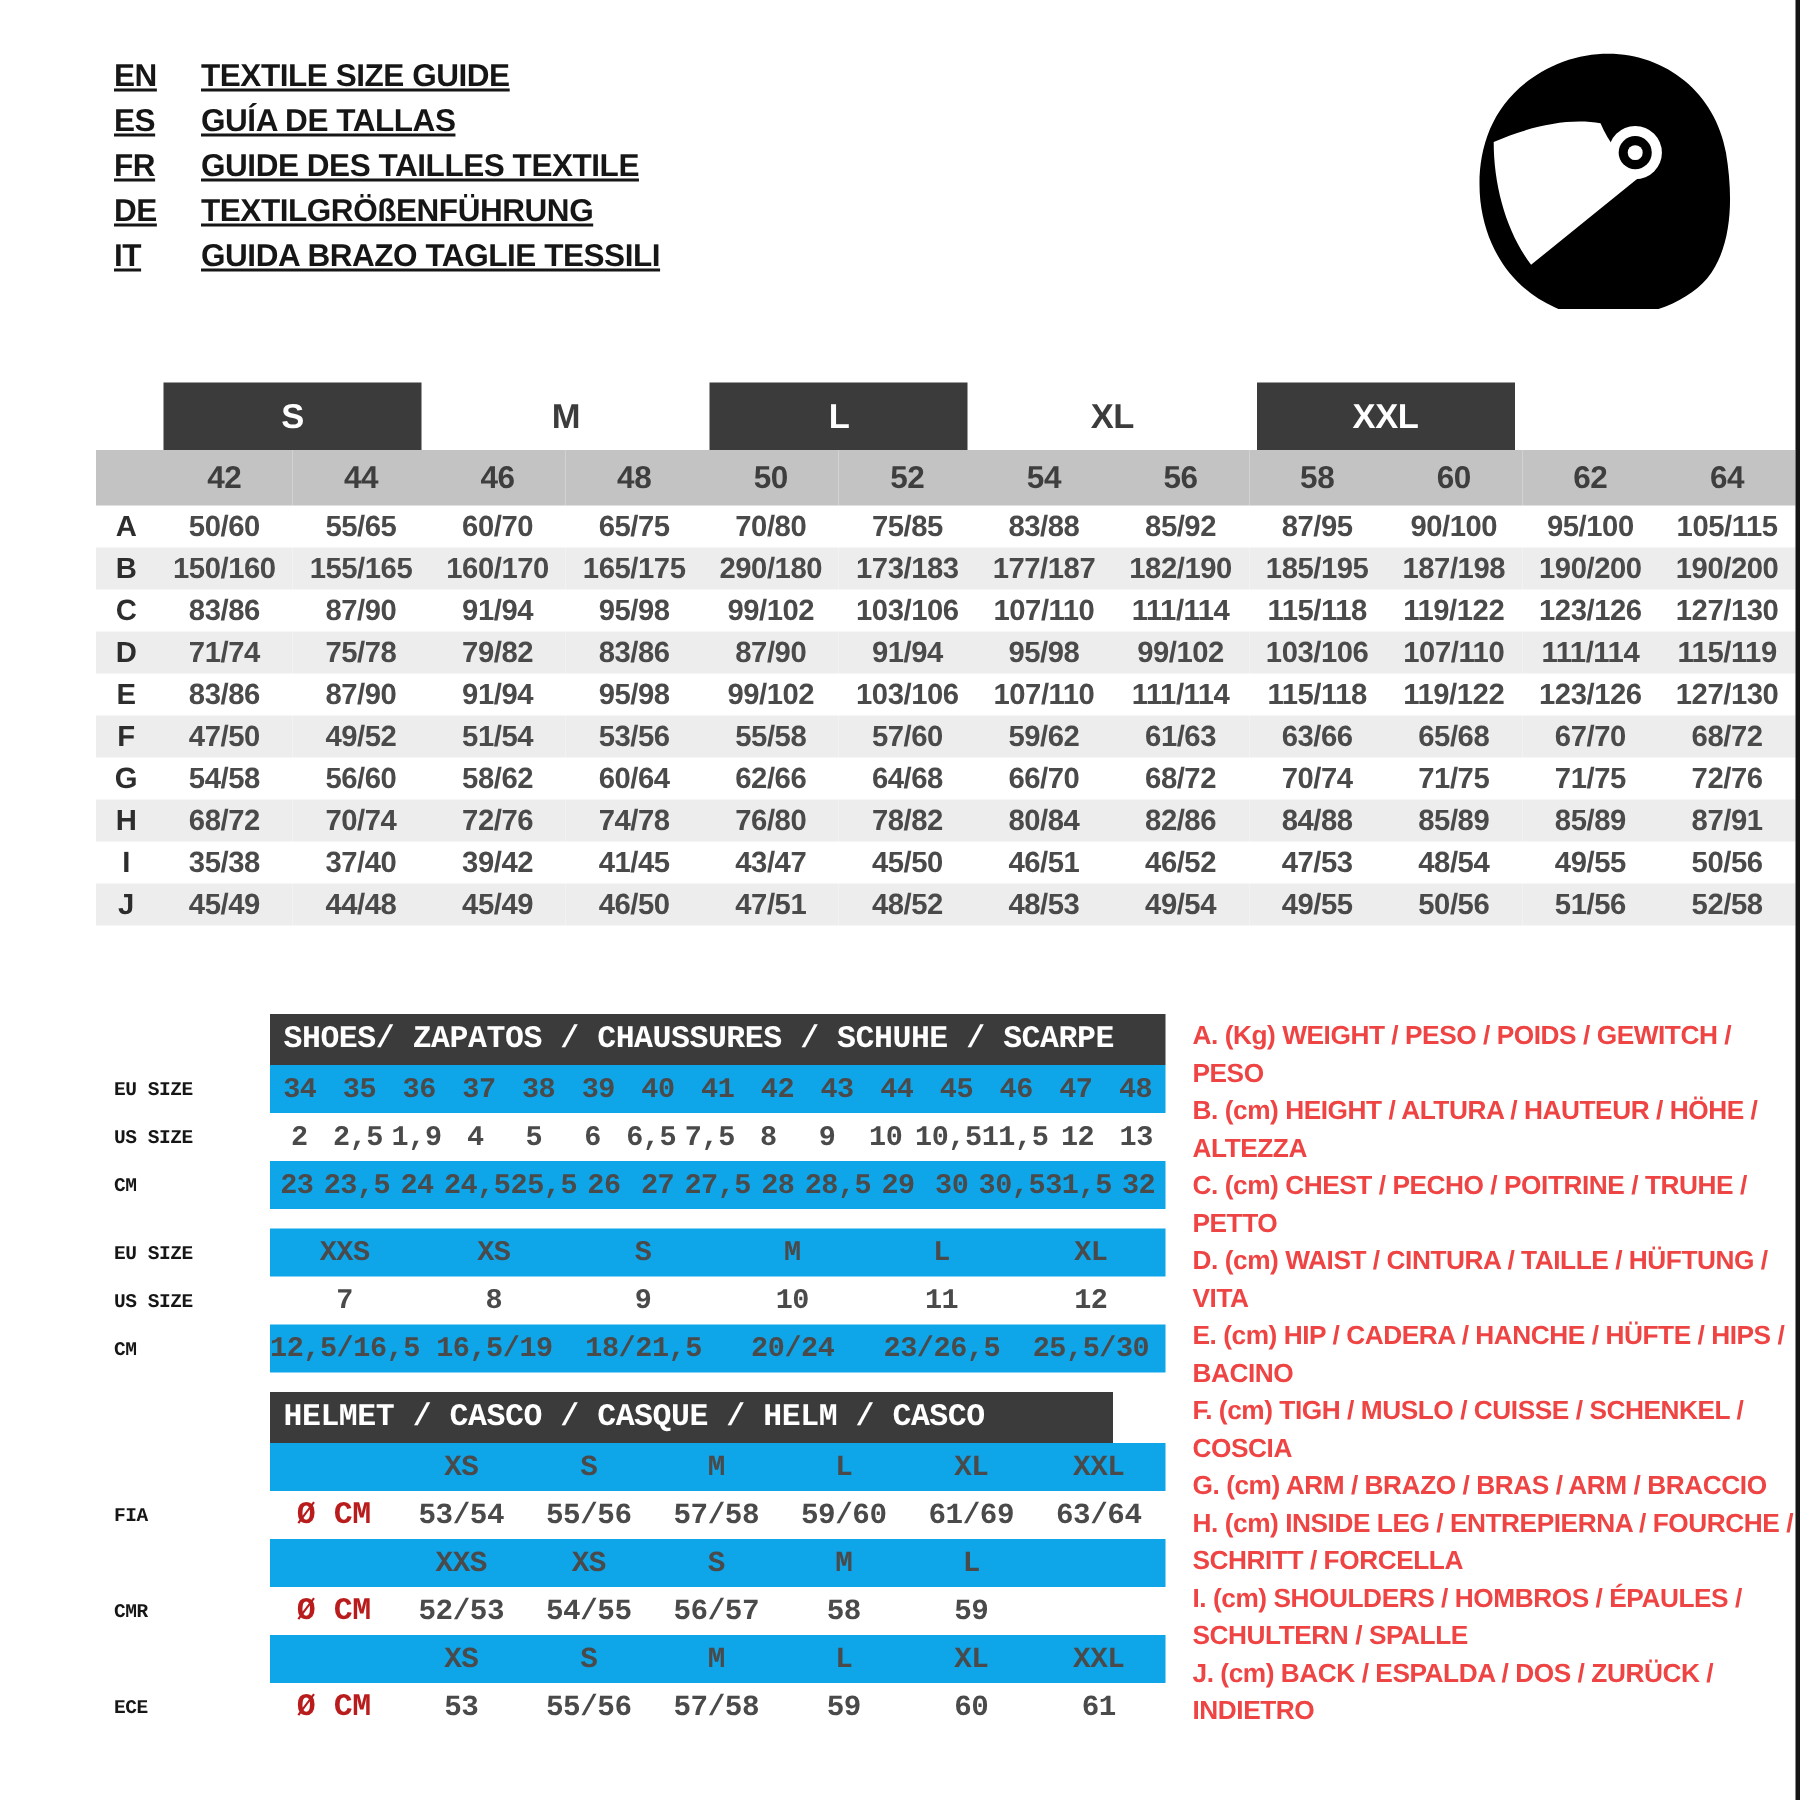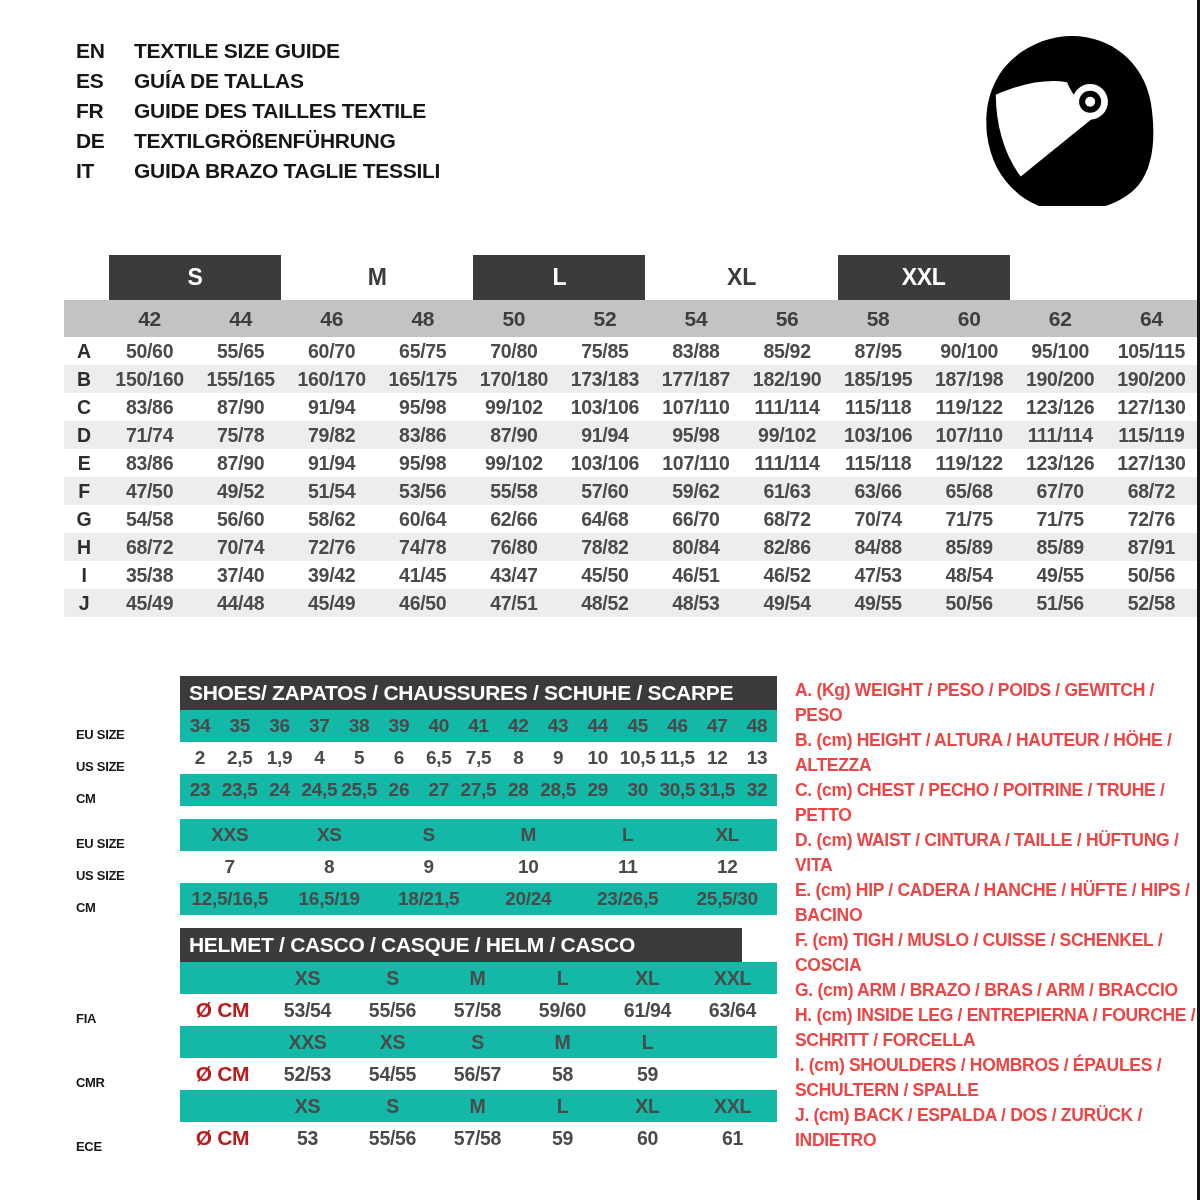--- a/index.html
+++ b/index.html
@@ -1,21 +1,21 @@
 <!DOCTYPE html>
 <html><head>
 <meta charset="utf-8">
 <style>
   html,body{margin:0;padding:0;background:#fff;}
   .page{position:relative;width:1200px;height:1200px;background:#ffffff;overflow:hidden;
         font-family:"Liberation Sans",sans-serif;font-weight:700;letter-spacing:-0.3px;}
 
   
   .langs{position:absolute;left:76px;top:36px;}
-  .lang-row{display:flex;font-size:21px;line-height:30px;color:#161616;}
+  .lang-row{display:flex;font-size:21px;line-height:30px;color:#161616;text-decoration:underline;}
   .lang-code{width:58px;flex:none;}
 
   
   .helmet-icon{position:absolute;left:978px;top:26px;width:178px;height:180px;}
   .helmet-icon svg{width:100%;height:100%;}
 
   
   .main-table{position:absolute;left:64px;top:254px;width:1133px;
               border-collapse:collapse;table-layout:fixed;}
   .main-table th,.main-table td{padding:0;text-align:center;font-weight:700;}
@@ -24,29 +24,29 @@
              display:flex;align-items:center;justify-content:center;}
   .group-plain{font-size:23px;color:#3c3c3c;line-height:45px;}
   .size-row td{background:#c3c3c3;height:37px;font-size:21px;color:#3e3e3e;}
   .data-row td{height:28px;font-size:19.5px;color:#4a4a4a;}
   .data-row td.letter{color:#2d2d2d;}
   .data-row.striped td{background:#ededed;}
 
   
   .subs{position:absolute;left:76px;top:676px;width:710px;}
   .sub{margin-bottom:13px;}
-  .sub-row{display:flex;align-items:flex-end;}
+  .sub-row{display:flex;align-items:center;font-family:Liberation Mono, monospace;}
   .row-label{width:104px;flex:none;font-size:13px;color:#161616;}
   .bar{background:#3b3b3b;color:#ffffff;font-size:21px;height:34px;
        display:flex;align-items:center;padding-left:9px;box-sizing:border-box;}
   .shoes .bar{width:597px;}
   .gloves .bar{width:522px;}
   .helmet .bar{width:562px;}
   .cells{display:flex;align-items:center;width:597px;height:32px;}
-  .cells.striped{background:#14b8a6;}
+  .cells.striped{background:#0ea5e9;}
   .cell{flex:1;text-align:center;font-size:19px;color:#4a4a4a;}
   .helmet .prefix{width:85px;flex:none;text-align:center;font-size:21px;color:#b91c1c;}
   .helmet .hcell{width:85px;flex:none;text-align:center;font-size:19.5px;color:#4a4a4a;}
 
   
   .legend{position:absolute;left:795px;top:678px;width:404px;
           font-size:17.5px;line-height:25px;color:#ef4444;}
   .legend-item{margin:0;}
 
   
@@ -158,21 +158,21 @@
           <td>90/100</td>
           <td>95/100</td>
           <td>105/115</td>
         </tr>
         <tr class="data-row striped">
           <td class="letter">B</td>
           <td>150/160</td>
           <td>155/165</td>
           <td>160/170</td>
           <td>165/175</td>
-          <td>170/180</td>
+          <td>290/180</td>
           <td>173/183</td>
           <td>177/187</td>
           <td>182/190</td>
           <td>185/195</td>
           <td>187/198</td>
           <td>190/200</td>
           <td>190/200</td>
         </tr>
         <tr class="data-row">
           <td class="letter">C</td>
@@ -425,21 +425,21 @@
             </div>
           </div>
           <div class="sub-row">
             <div class="row-label">FIA</div>
             <div class="cells">
               <div class="prefix">Ø CM</div>
               <div class="hcell">53/54</div>
               <div class="hcell">55/56</div>
               <div class="hcell">57/58</div>
               <div class="hcell">59/60</div>
-              <div class="hcell">61/94</div>
+              <div class="hcell">61/69</div>
               <div class="hcell">63/64</div>
             </div>
           </div>
           <div class="sub-row">
             <div class="row-label"></div>
             <div class="cells striped">
               <div class="prefix"></div>
               <div class="hcell">XXS</div>
               <div class="hcell">XS</div>
               <div class="hcell">S</div>

